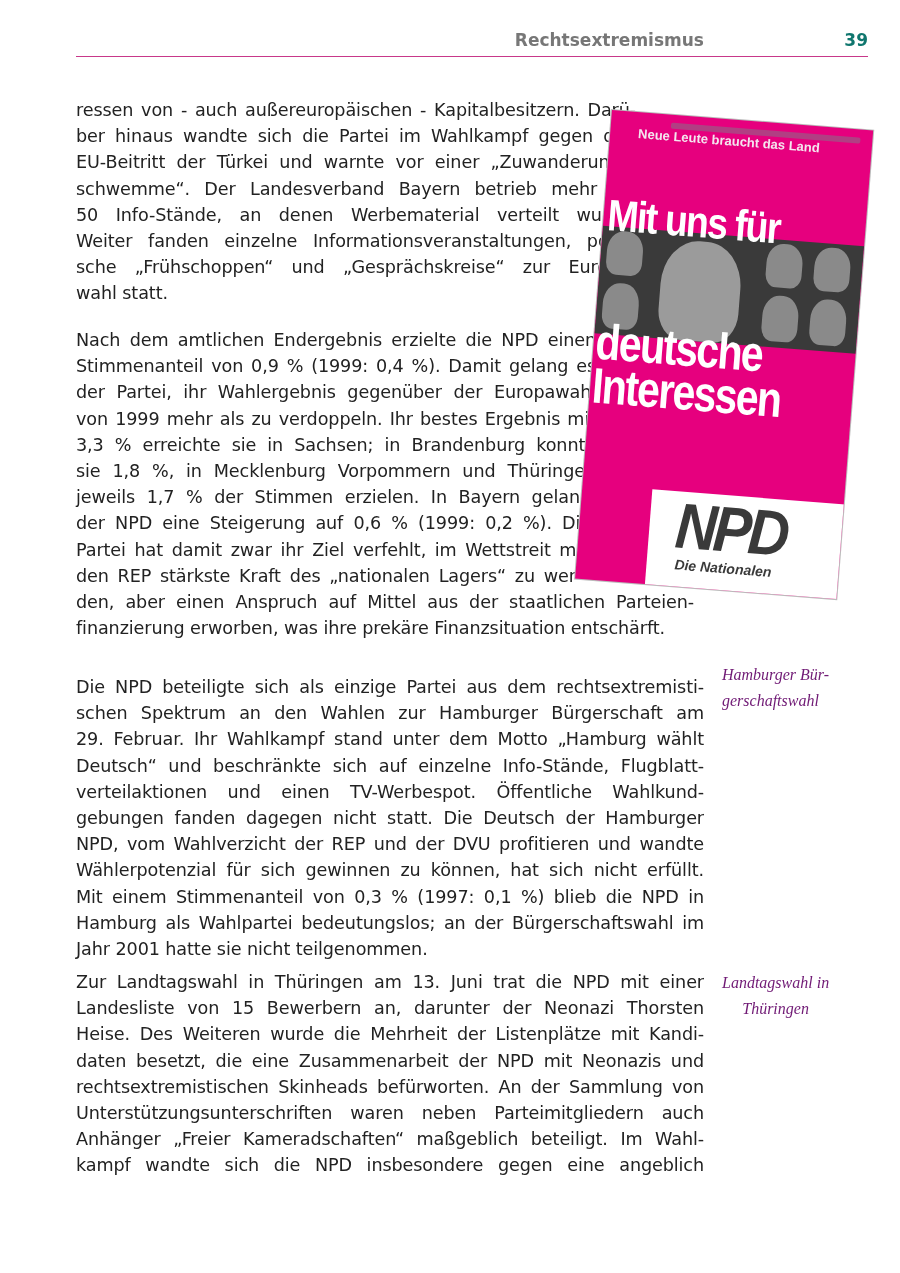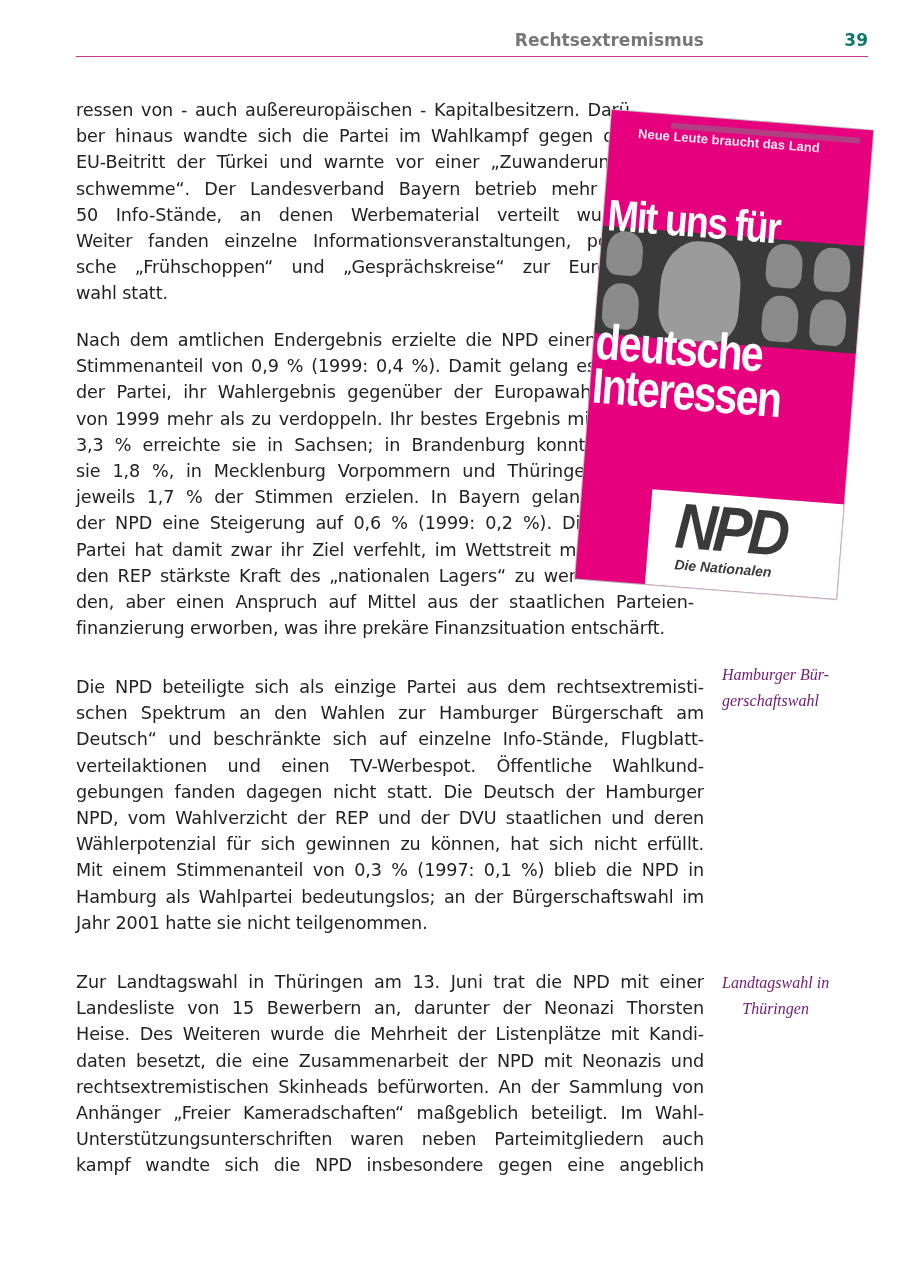--- a/index.html
+++ b/index.html
@@ -54,38 +54,39 @@
   <span class="ln" style="width:515px;">der NPD eine Steigerung auf 0,6 % (1999: 0,2 %). Die</span>
   <span class="ln" style="width:512px;">Partei hat damit zwar ihr Ziel verfehlt, im Wettstreit mit</span>
   <span class="ln" style="width:505px;">den REP stärkste Kraft des „nationalen Lagers“ zu wer-</span>
   <span class="ln" style="width:618px;">den, aber einen Anspruch auf Mittel aus der staatlichen Parteien-</span>
   <span class="ln last" style="width:618px;">finanzierung erworben, was ihre prekäre Finanzsituation entschärft.</span>
 </div>
 
 <div class="para" style="top:674px; width:628px;">
   <span class="ln">Die NPD beteiligte sich als einzige Partei aus dem rechtsextremisti-</span>
   <span class="ln">schen Spektrum an den Wahlen zur Hamburger Bürgerschaft am</span>
+  <span class="ln">29. Februar. Ihr Wahlkampf stand unter dem Motto „Hamburg wählt</span>
   <span class="ln">Deutsch“ und beschränkte sich auf einzelne Info-Stände, Flugblatt-</span>
   <span class="ln">verteilaktionen und einen TV-Werbespot. Öffentliche Wahlkund-</span>
   <span class="ln">gebungen fanden dagegen nicht statt. Die Deutsch der Hamburger</span>
-  <span class="ln">NPD, vom Wahlverzicht der REP und der DVU staatlichen und deren</span>
+  <span class="ln">NPD, vom Wahlverzicht der REP und der DVU profitieren und wandte</span>
   <span class="ln">Wählerpotenzial für sich gewinnen zu können, hat sich nicht erfüllt.</span>
   <span class="ln">Mit einem Stimmenanteil von 0,3 % (1997: 0,1 %) blieb die NPD in</span>
   <span class="ln">Hamburg als Wahlpartei bedeutungslos; an der Bürgerschaftswahl im</span>
   <span class="ln last">Jahr 2001 hatte sie nicht teilgenommen.</span>
 </div>
 
 <div class="para" style="top:969px; width:628px;">
   <span class="ln">Zur Landtagswahl in Thüringen am 13. Juni trat die NPD mit einer</span>
   <span class="ln">Landesliste von 15 Bewerbern an, darunter der Neonazi Thorsten</span>
   <span class="ln">Heise. Des Weiteren wurde die Mehrheit der Listenplätze mit Kandi-</span>
   <span class="ln">daten besetzt, die eine Zusammenarbeit der NPD mit Neonazis und</span>
   <span class="ln">rechtsextremistischen Skinheads befürworten. An der Sammlung von</span>
+  <span class="ln">Unterstützungsunterschriften waren neben Parteimitgliedern auch</span>
   <span class="ln">Anhänger „Freier Kameradschaften“ maßgeblich beteiligt. Im Wahl-</span>
-  <span class="ln">Unterstützungsunterschriften waren neben Parteimitgliedern auch</span>
   <span class="ln">kampf wandte sich die NPD insbesondere gegen eine angeblich</span>
 </div>
 
 <div class="margin-note" style="top:662px;">
   <div>Hamburger Bür-</div>
   <div>gerschaftswahl</div>
 </div>
 <div class="margin-note" style="top:970px;text-align:center;">
   <div>Landtagswahl in</div>
   <div>Thüringen</div>

